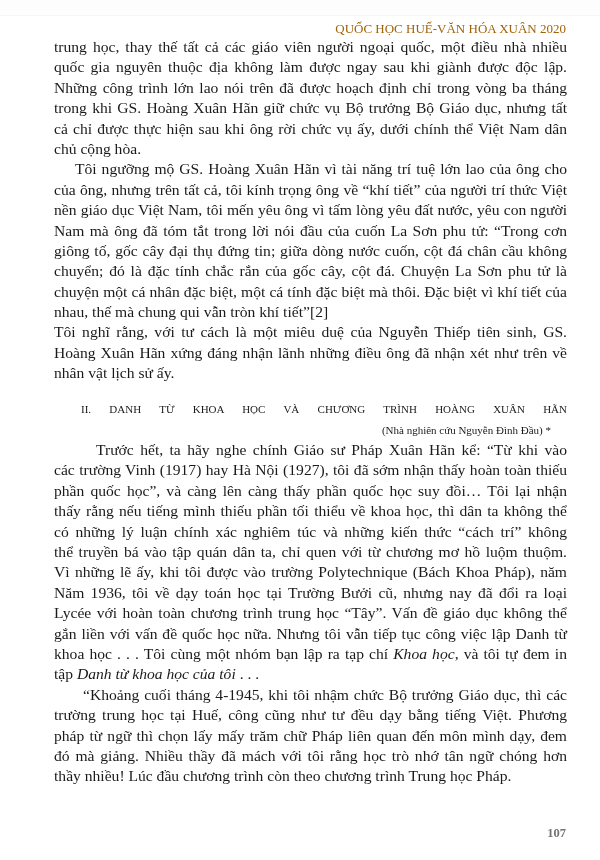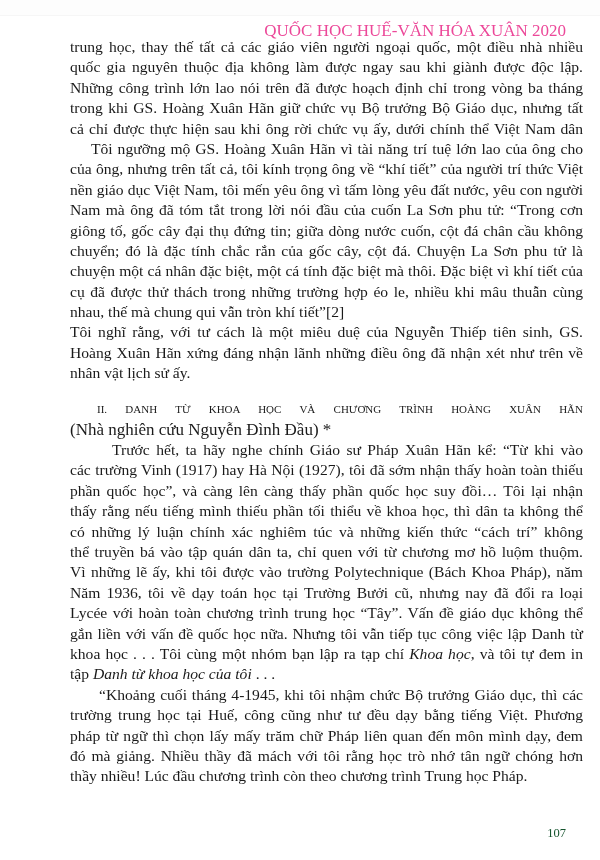--- a/index.html
+++ b/index.html
@@ -19,31 +19,30 @@
       position: absolute;
       left: 0; top: 0;
       width: 600px; height: 15px;
       background: #fdfdfd;
       border-bottom: 1px solid #f6f6f6;
     }
     .running-header {
       position: absolute;
       top: 21px;
       right: 34px;
-      font-size: 17px;
+      font-size: 13px;
       letter-spacing: 0px;
-      color: #ec4899;
+      color: #a16207;
       white-space: nowrap;
     }
     .page {
       position: absolute;
       left: 54px;
       top: 37px;
       width: 513px;
-      margin-left: 16px;
     }
     .line {
       display: block;
       height: 20.4px;
       line-height: 20.4px;
       font-size: 15.6px;
       white-space: nowrap;
       text-align: justify;
       text-align-last: justify;
       overflow: visible;
@@ -63,60 +62,61 @@
       font-size: 11px;
       padding-left: 27px;
       text-align: justify;
       text-align-last: justify;
       white-space: nowrap;
     }
     .author-line {
       display: block;
       height: 20.4px;
       line-height: 20.4px;
-      font-size: 17px;
-      text-align: left;
+      font-size: 11px;
+      text-align: right;
       padding-right: 16px;
       white-space: nowrap;
     }
     em { font-style: italic; }
     .page-number {
       position: absolute;
       top: 826px;
       right: 34px;
       font-size: 12.5px;
-      color: #14532d;
+      color: #737373;
+      font-weight: bold;
     }
   </style>
 </head>
 <body>
 
 <div class="top-band"></div>
 
 <div class="running-header">QUỐC HỌC HUẾ-VĂN HÓA XUÂN 2020</div>
 
 <div class="page">
 
   <div>
     <span class="line">trung học, thay thế tất cả các giáo viên người ngoại quốc, một điều nhà nhiều</span>
     <span class="line">quốc gia nguyên thuộc địa không làm được ngay sau khi giành được độc lập.</span>
     <span class="line">Những công trình lớn lao nói trên đã được hoạch định chỉ trong vòng ba tháng</span>
     <span class="line">trong khi GS. Hoàng Xuân Hãn giữ chức vụ Bộ trưởng Bộ Giáo dục, nhưng tất</span>
     <span class="line">cả chỉ được thực hiện sau khi ông rời chức vụ ấy, dưới chính thể Việt Nam dân</span>
+    <span class="line last">chủ cộng hòa.</span>
   </div>
 
   <div>
     <span class="line indent-small">Tôi ngưỡng mộ GS. Hoàng Xuân Hãn vì tài năng trí tuệ lớn lao của ông cho</span>
     <span class="line">của ông, nhưng trên tất cả, tôi kính trọng ông về “khí tiết” của người trí thức Việt</span>
     <span class="line">nền giáo dục Việt Nam, tôi mến yêu ông vì tấm lòng yêu đất nước, yêu con người</span>
     <span class="line">Nam mà ông đã tóm tắt trong lời nói đầu của cuốn La Sơn phu tử: “Trong cơn</span>
     <span class="line">giông tố, gốc cây đại thụ đứng tin; giữa dòng nước cuốn, cột đá chân cầu không</span>
     <span class="line">chuyển; đó là đặc tính chắc rắn của gốc cây, cột đá. Chuyện La Sơn phu tử là</span>
     <span class="line">chuyện một cá nhân đặc biệt, một cá tính đặc biệt mà thôi. Đặc biệt vì khí tiết của</span>
-    <span class="line">cụ đã được thử thách trong những trường hợp éo le, nhiều khi mâu thuẫn cùng</span>
     <span class="line last">nhau, thế mà chung qui vẫn tròn khí tiết”[2]</span>
   </div>
 
   <div>
     <span class="line">Tôi nghĩ rằng, với tư cách là một miêu duệ của Nguyễn Thiếp tiên sinh, GS.</span>
     <span class="line">Hoàng Xuân Hãn xứng đáng nhận lãnh những điều ông đã nhận xét như trên về</span>
     <span class="line last">nhân vật lịch sử ấy.</span>
   </div>
 
   <div class="gap"></div>

